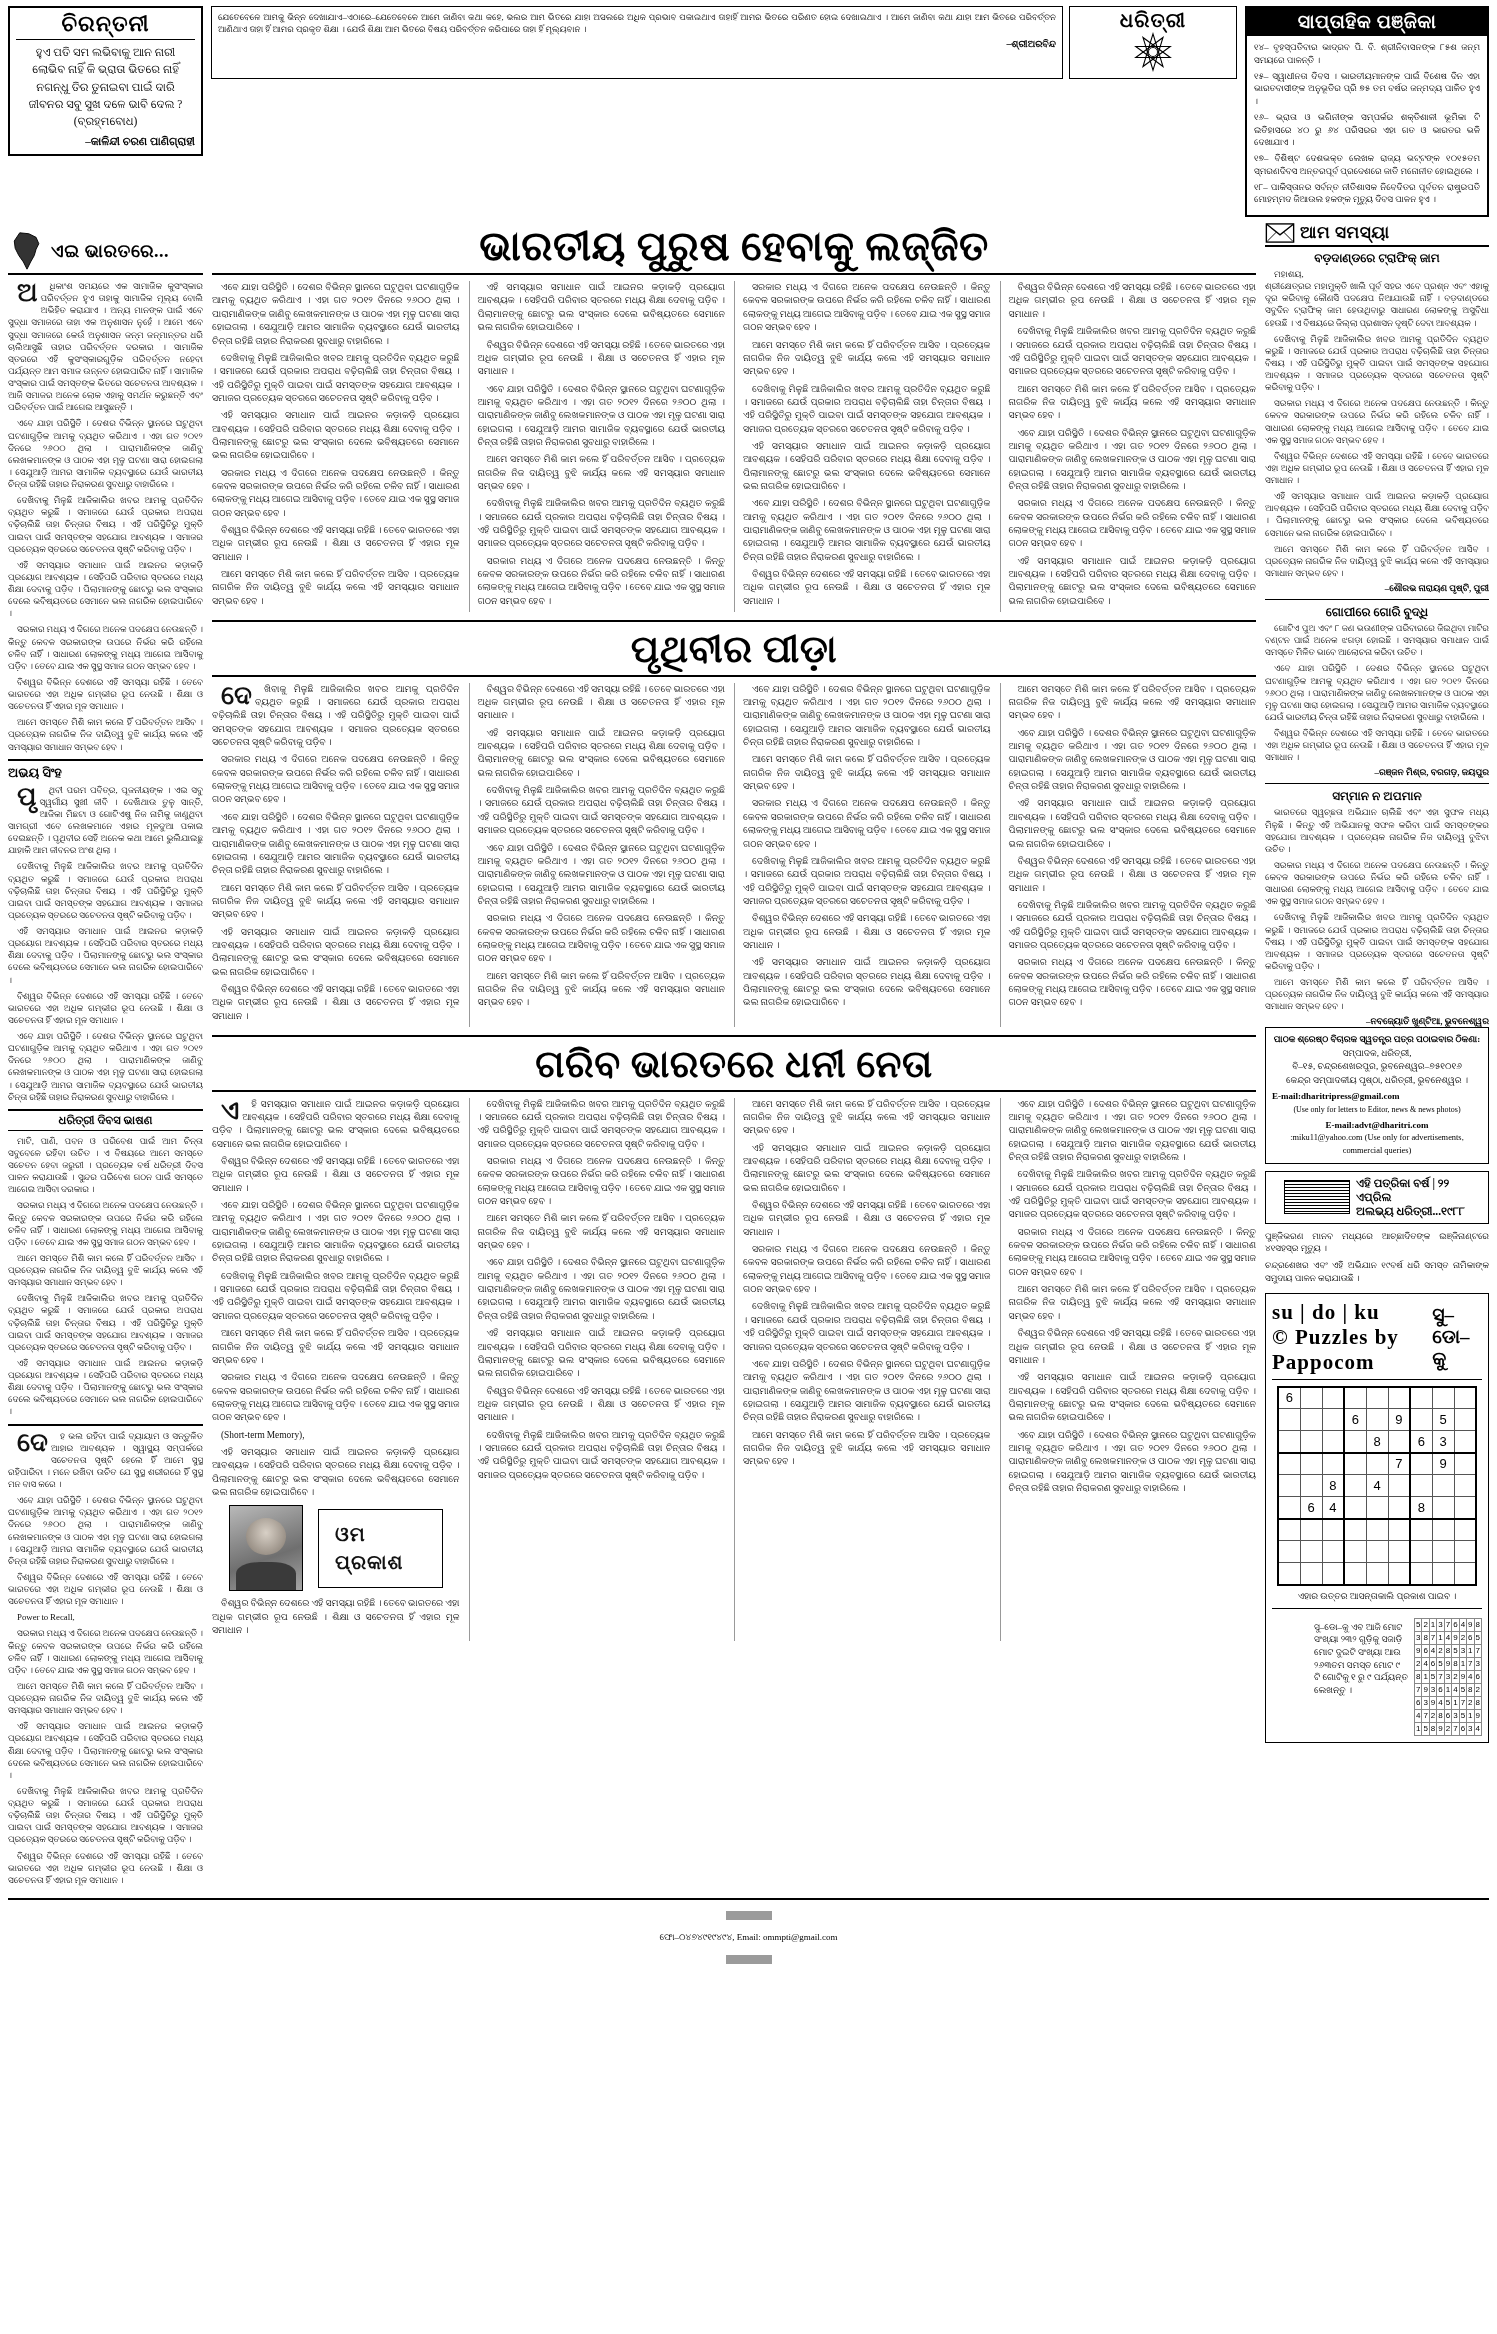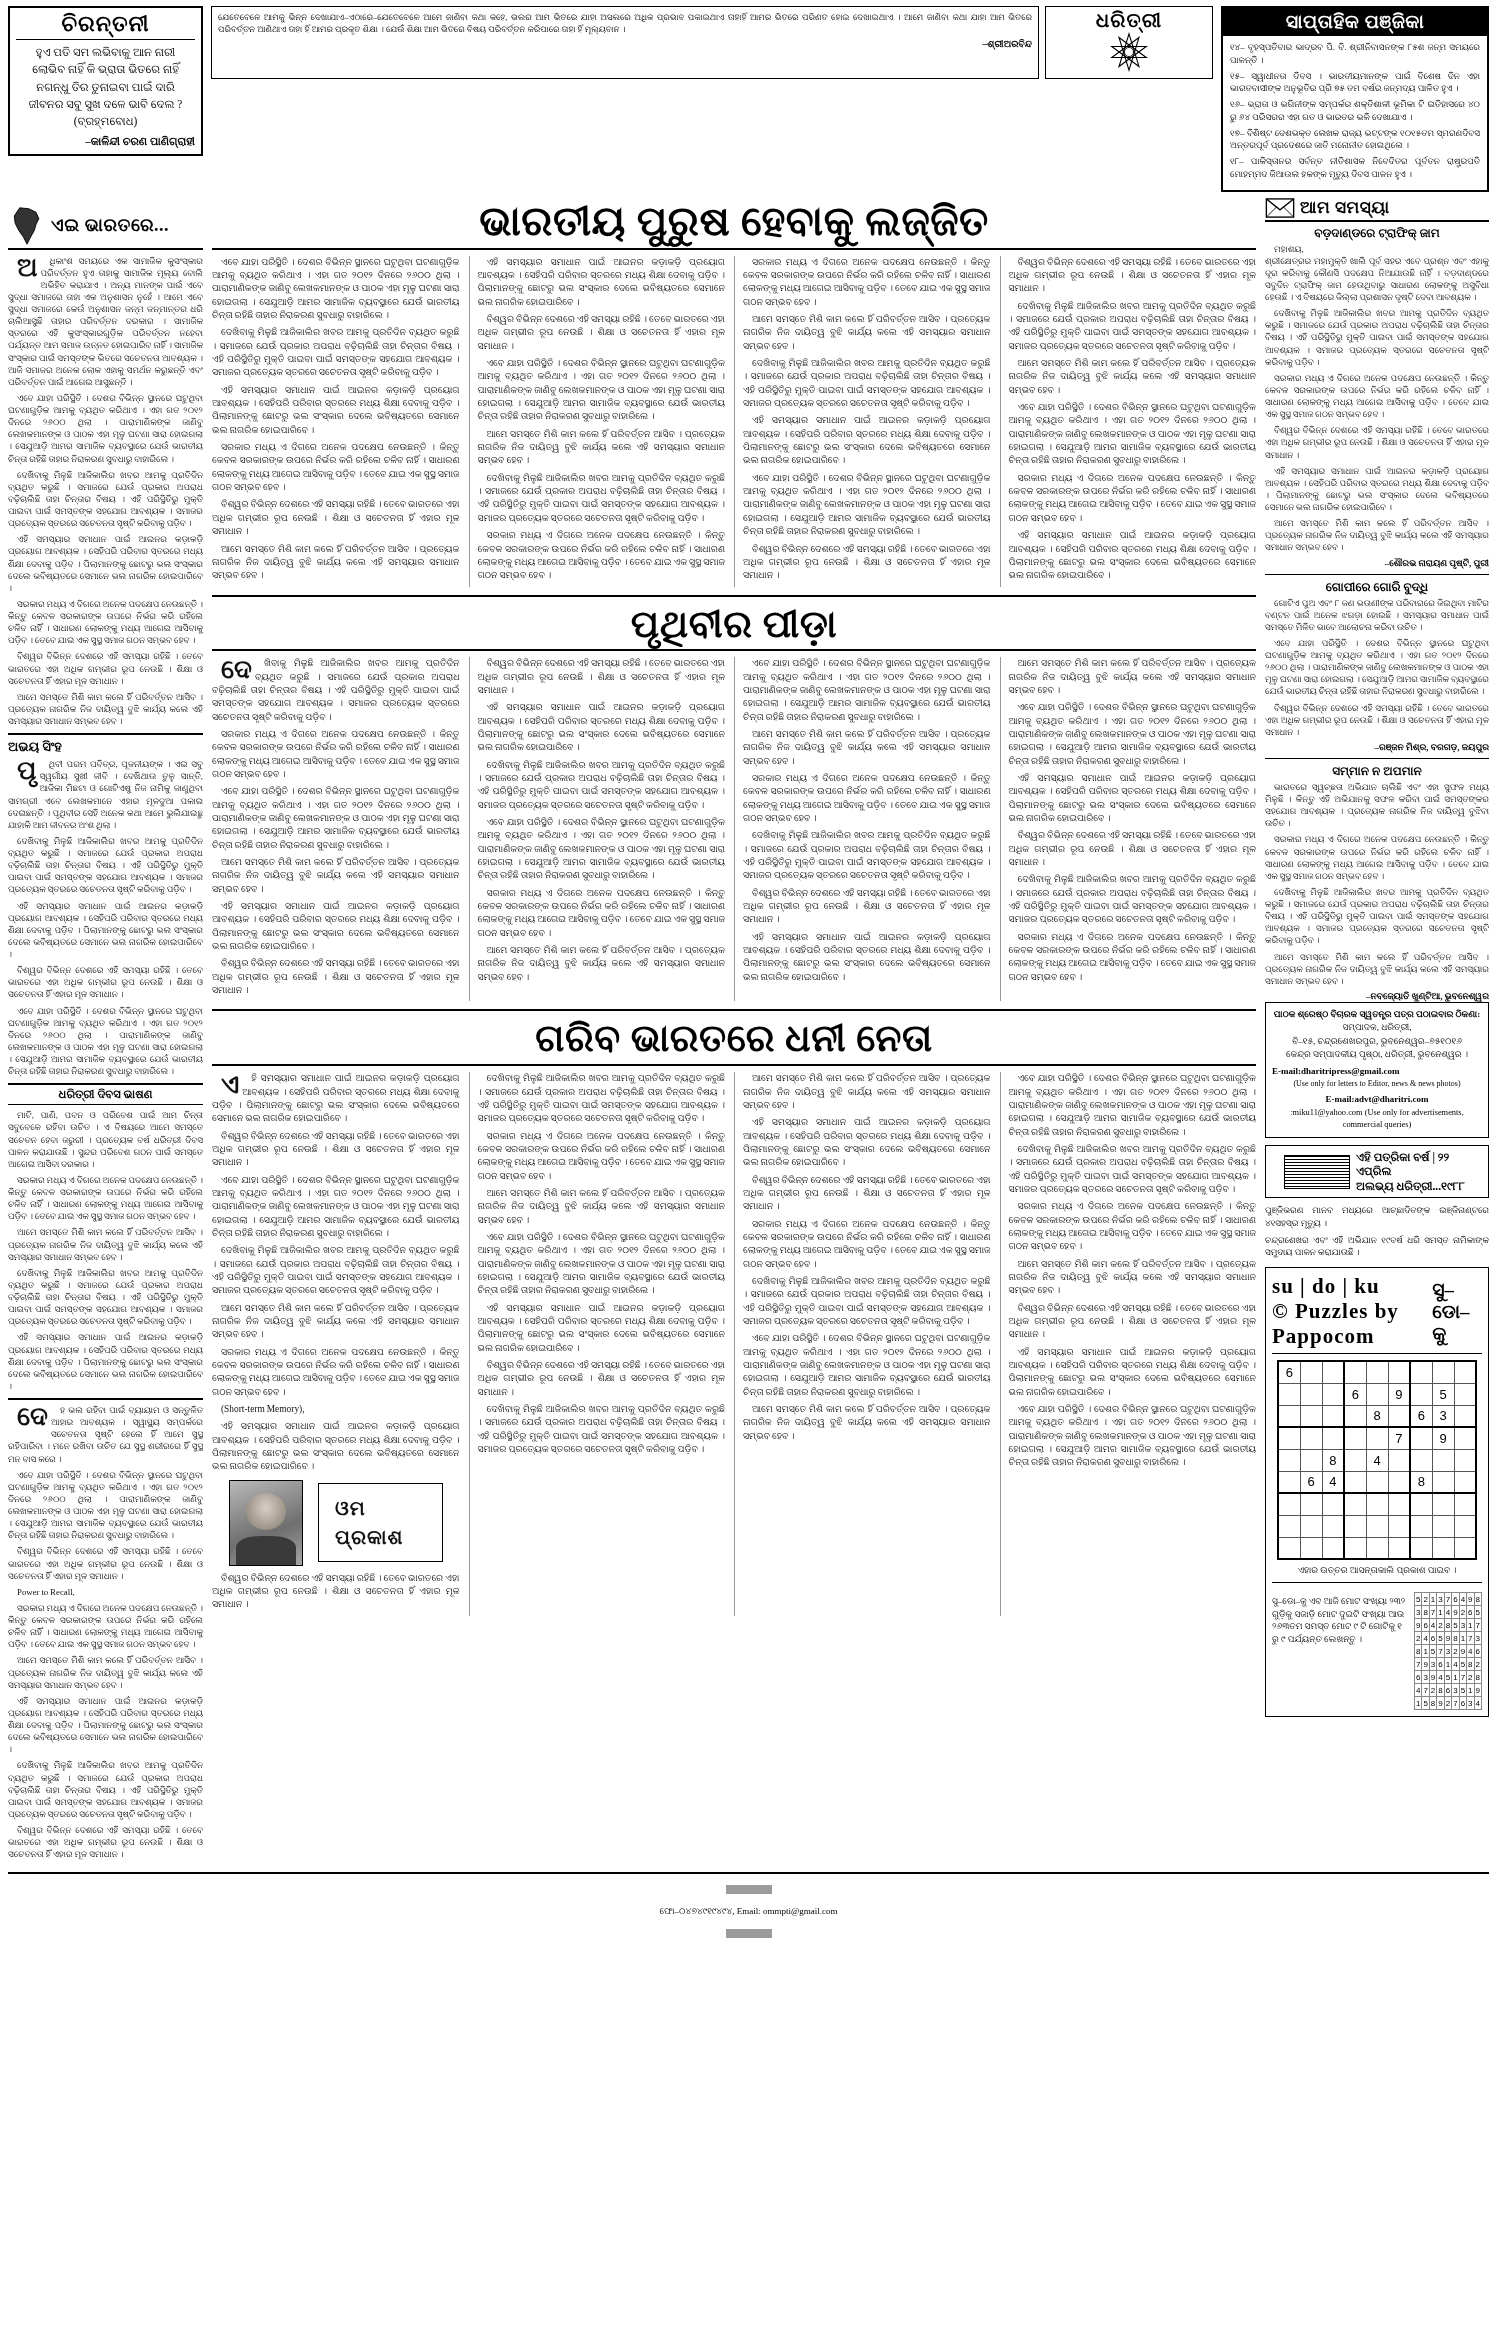--- a/index.html
+++ b/index.html
@@ -45,21 +45,21 @@
     letter-spacing: .5px;
     line-height: 1.15;
   }
   .h-xl { font-size: 41px; }
   .h-lg { font-size: 38px; }
 
   
   .toprow { display: flex; gap: 8px; align-items: flex-start; }
   .col-left { width: 195px; flex: none; }
   .col-mid  { flex: 1 1 auto; }
-  .col-right{ width: 268px; flex: none; }
+  .col-right{ width: 244px; flex: none; }
 
   .chirantani {
     border: 2px solid #000;
     padding: 3px 6px 6px 6px;
     text-align: center;
   }
   .chirantani .title {
     font-size: 22px; font-weight: bold; letter-spacing: 1px;
     border-bottom: 1.5px solid #000; padding-bottom: 2px; margin-bottom: 4px;
   }
@@ -167,21 +167,21 @@
     width: 22px; height: 22px; text-align: center; vertical-align: middle;
     border: 1px solid #555; font-size: 13px; font-family: "Liberation Sans", sans-serif;
   }
   table.sudoku td.b-r { border-right: 2px solid #000; }
   table.sudoku td.b-b { border-bottom: 2px solid #000; }
   table.sudoku tr:first-child td { border-top: 2px solid #000; }
   table.sudoku td:first-child { border-left: 2px solid #000; }
   table.sudoku td:last-child { border-right: 2px solid #000; }
   table.sudoku tr:last-child td { border-bottom: 2px solid #000; }
   .su-caption { font-size: 9px; text-align: center; margin-top: 5px; }
-  .su-ans-label { font-size: 9px; margin-top: 6px; line-height: 1.4; }
+  .su-ans-label { font-size: 9px; margin-top: 6px; line-height: 1.4; margin-left: 42px; }
   table.sudoku-ans { border-collapse: collapse; margin-top: 3px; }
   table.sudoku-ans td {
     width: 13px; height: 13px; font-size: 8px; text-align: center;
     border: 1px solid #888; font-family: "Liberation Sans", sans-serif;
   }
 
   
   .photo-block { display: flex; align-items: center; gap: 15px; margin: 6px 17px; }
   .photo {
     width: 74px; height: 86px; flex: none;

